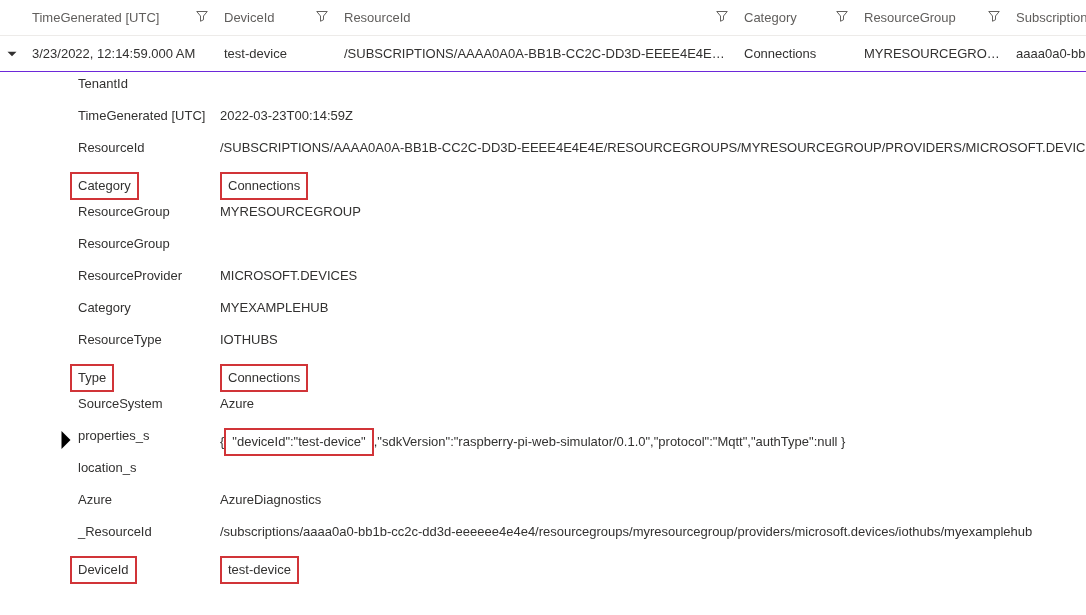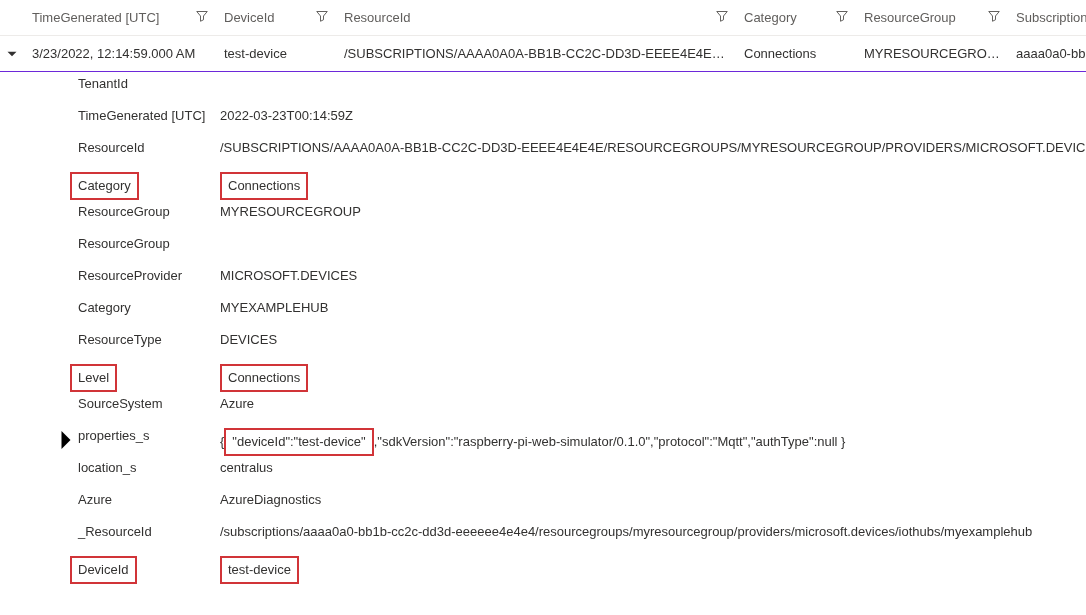--- a/index.html
+++ b/index.html
@@ -140,28 +140,28 @@
     <div class="spacer"></div>
       <div class="sub-chev"></div>
     <div class="key">Category</div>
     <div class="val">MYEXAMPLEHUB</div>
   </div>
 
   <div class="detail-row">
     <div class="spacer"></div>
       <div class="sub-chev"></div>
     <div class="key">ResourceType</div>
-    <div class="val">DEVICES</div>
-  </div>
-
-
-  <div class="detail-row">
-    <div class="spacer"></div>
-      <div class="sub-chev"></div>
-    <div class="key"><span class="hl hl-key">Level</span></div>
+    <div class="val">IOTHUBS</div>
+  </div>
+
+
+  <div class="detail-row">
+    <div class="spacer"></div>
+      <div class="sub-chev"></div>
+    <div class="key"><span class="hl hl-key">Type</span></div>
     <div class="val"><span class="hl">Connections</span></div>
   </div>
 
   <div class="detail-row">
     <div class="spacer"></div>
       <div class="sub-chev"></div>
     <div class="key">SourceSystem</div>
     <div class="val">Azure</div>
   </div>
 
@@ -175,21 +175,20 @@
     <div class="key">properties_s</div>
     <div class="val">
       <span>{</span><span class="hl">"deviceId":"test-device"</span><span>,"sdkVersion":"raspberry-pi-web-simulator/0.1.0","protocol":"Mqtt","authType":null }</span>
     </div>
   </div>
 
   <div class="detail-row">
     <div class="spacer"></div>
       <div class="sub-chev"></div>
     <div class="key">location_s</div>
-    <div class="val">centralus</div>
   </div>
 
   <div class="detail-row">
     <div class="spacer"></div>
       <div class="sub-chev"></div>
     <div class="key">Azure</div>
     <div class="val">AzureDiagnostics</div>
   </div>
 
   <div class="detail-row">

